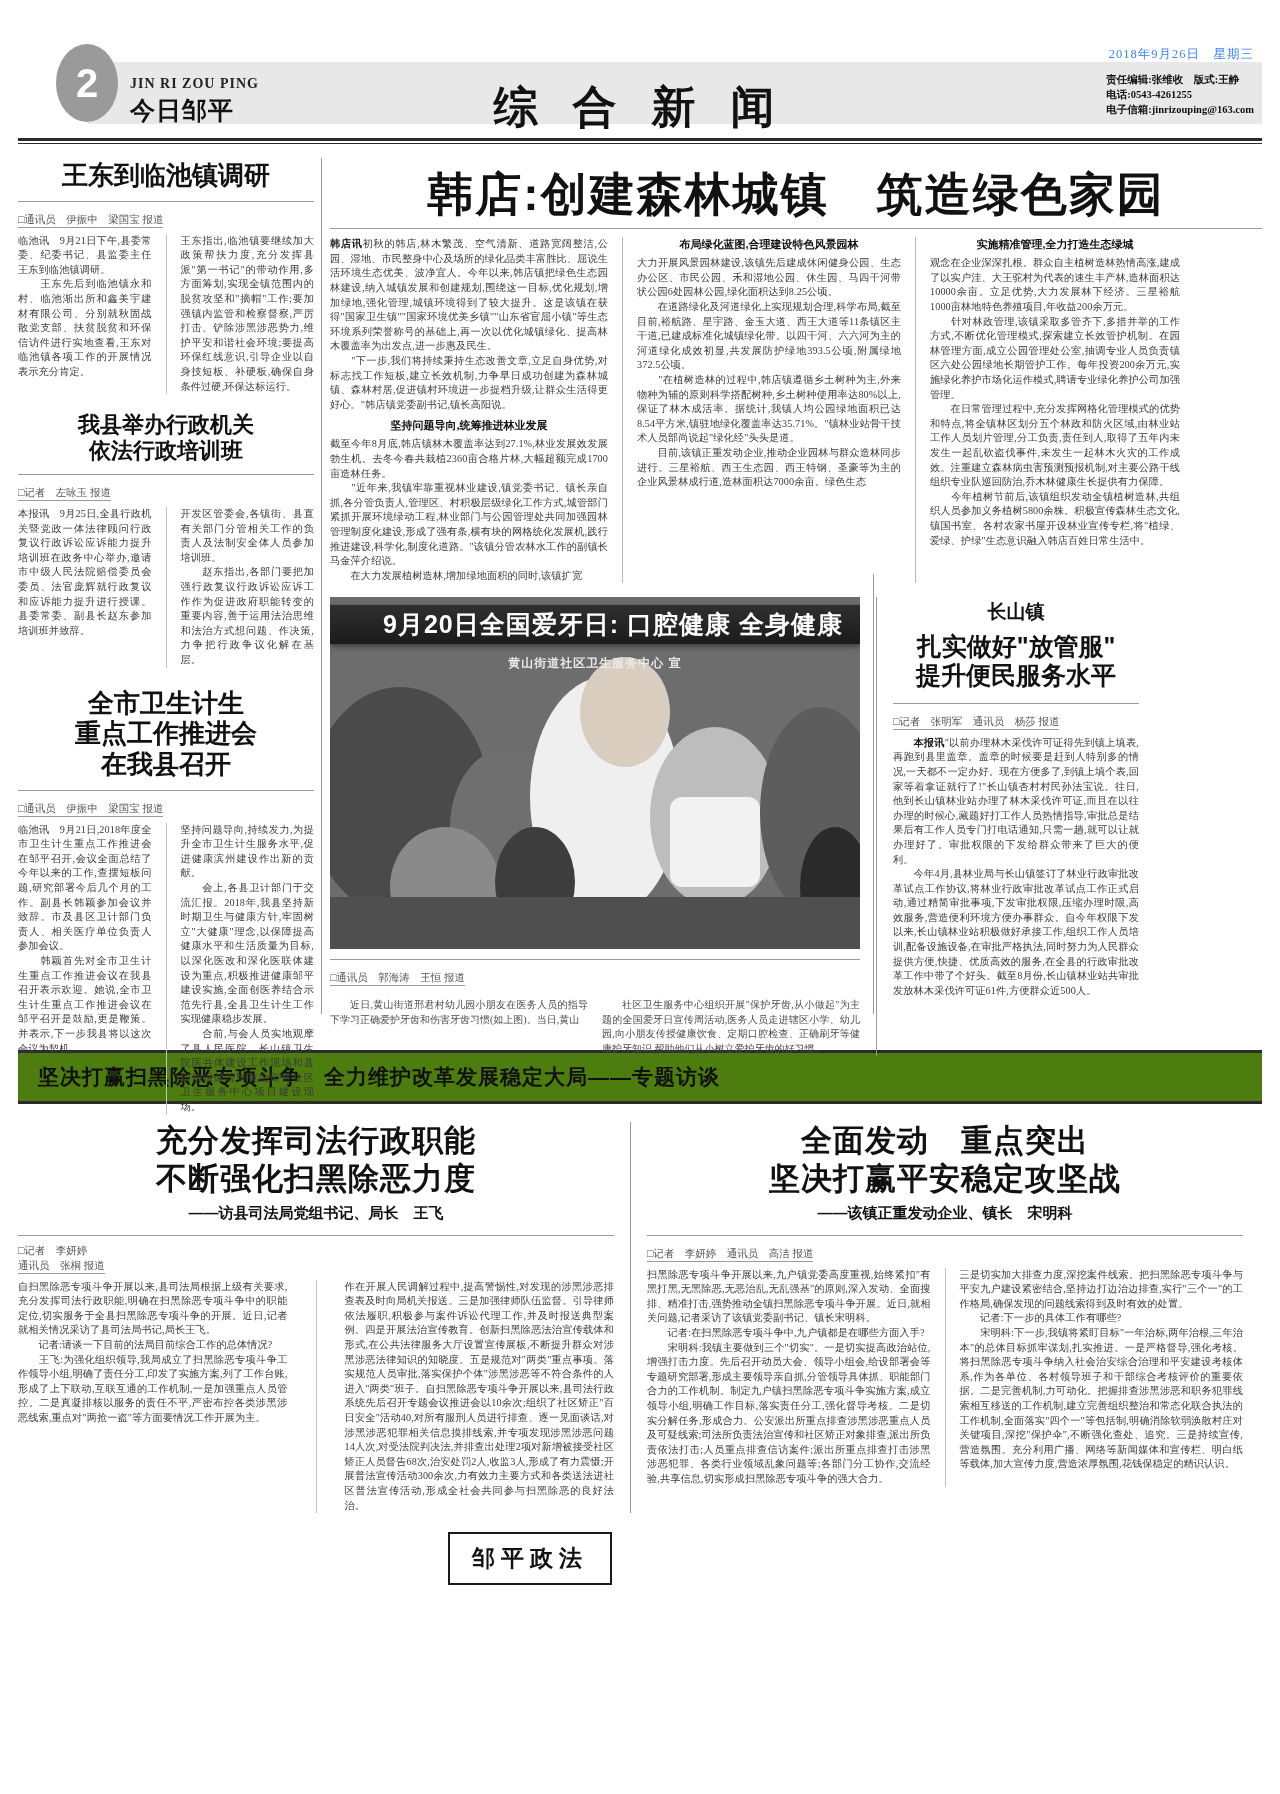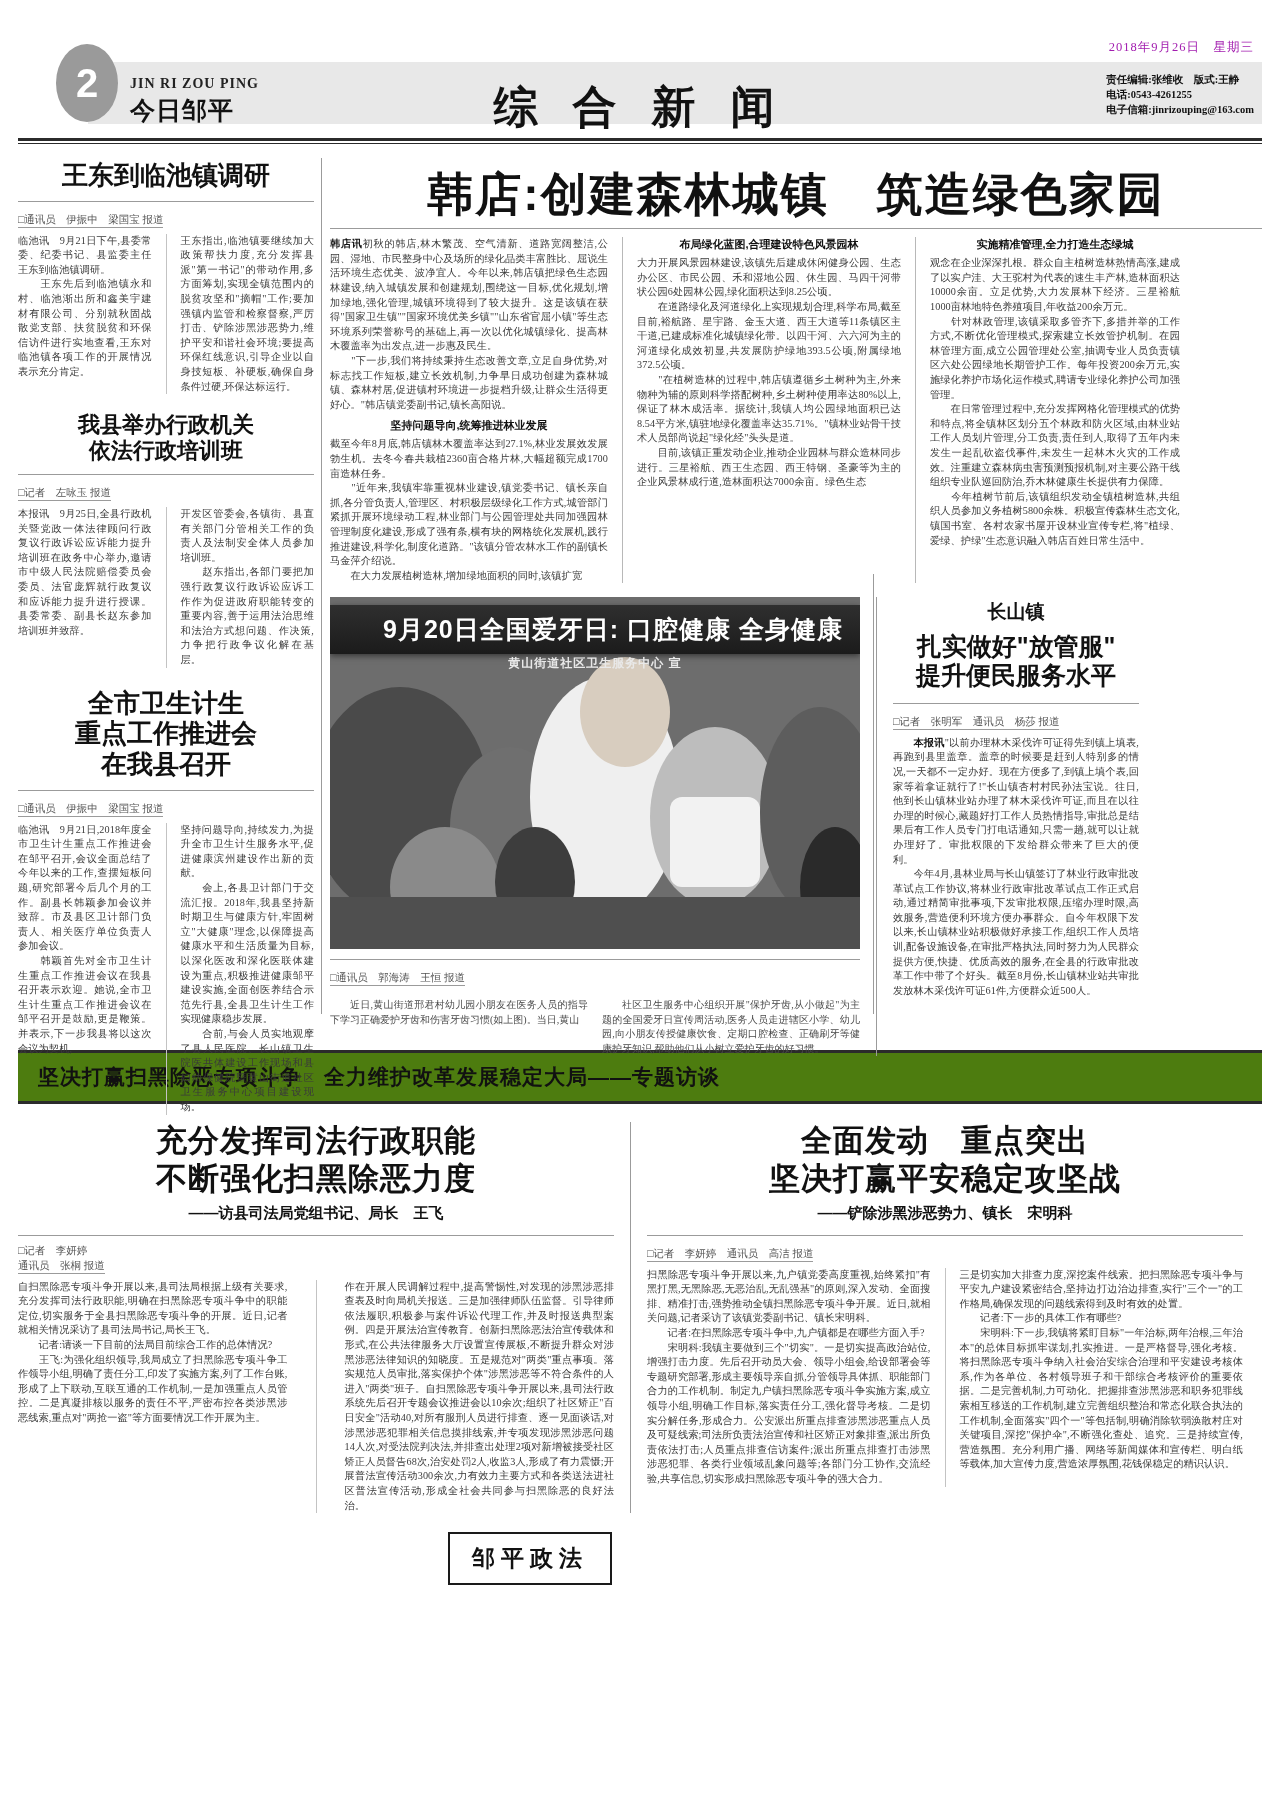--- a/index.html
+++ b/index.html
@@ -37,22 +37,22 @@
     font-size:25px; font-weight:700; color:#111; margin-top:2px;
     font-family:"Liberation Sans", sans-serif; letter-spacing:1px;
   }
   .mast-title {
     position:absolute; left:0; right:0; top:48px; text-align:center;
     font-size:44px; font-weight:700; letter-spacing:12px;
     font-family:"Liberation Serif", serif; color:#111;
     z-index:4;
   }
   .mast-date {
-    position:absolute; right:8px; top:9px;
-    font-size:12.5px; color:#a21caf; letter-spacing:1px;
+    position:absolute; right:8px; top:16px;
+    font-size:12.5px; color:#3b82f6; letter-spacing:1px;
   }
   .mast-info {
     position:absolute; right:8px; top:42px; text-align:left;
     font-size:10.5px; line-height:15px; color:#111;
     font-weight:600;
   }
   .mast-rule-thick { position:absolute; left:0; right:0; top:108px; height:3px; background:#2b2b2b; }
   .mast-rule-thin  { position:absolute; left:0; right:0; top:113px; height:1px; background:#2b2b2b; }
 
   
@@ -91,21 +91,21 @@
     font-family:"Liberation Sans", sans-serif;
     font-weight:700; font-size:46px; color:#111;
     text-align:center; letter-spacing:2px; line-height:1.05;
     margin:16px 0 10px 0;
   }
   .photo {
     width:100%; height:352px; position:relative; overflow:hidden;
     background:#6d6d6d;
   }
   .photo-banner {
-    position:absolute; left:0; right:0; top:8px; height:49px;
+    position:absolute; left:0; right:0; top:8px; height:39px;
     background:linear-gradient(180deg,#2f2f2f,#1b1b1b);
     display:flex; align-items:center; justify-content:center;
     color:#fff; font-family:"Liberation Sans", sans-serif;
     font-weight:700; font-size:25px; letter-spacing:1px;
     box-shadow:0 2px 6px rgba(0,0,0,.5);
     padding-left:36px;
   }
   .photo-banner-sub {
     position:absolute; left:0; right:0; top:58px;
     text-align:center; color:#e9e9e9; font-size:12px;
@@ -338,21 +338,21 @@
           <div style="width:1px;background:#c3c3c3;"></div>
           <div class="body-text" style="flex:1; white-space:pre-wrap;">作在开展人民调解过程中,提高警惕性,对发现的涉黑涉恶排查表及时向局机关报送。三是加强律师队伍监督。引导律师依法履职,积极参与案件诉讼代理工作,并及时报送典型案例。四是开展法治宣传教育。创新扫黑除恶法治宣传载体和形式,在公共法律服务大厅设置宣传展板,不断提升群众对涉黑涉恶法律知识的知晓度。五是规范对"两类"重点事项。落实规范人员审批,落实保护个体"涉黑涉恶等不符合条件的人进入"两类"班子。自扫黑除恶专项斗争开展以来,县司法行政系统先后召开专题会议推进会以10余次;组织了社区矫正"百日安全"活动40,对所有服刑人员进行排查、逐一见面谈话,对涉黑涉恶犯罪相关信息摸排线索,并专项发现涉黑涉恶问题14人次,对受法院判决法,并排查出处理2项对新增被接受社区矫正人员督告68次,治安处罚2人,收监3人,形成了有力震慑;开展普法宣传活动300余次,力有效力主要方式和各类送法进社区普法宣传活动,形成全社会共同参与扫黑除恶的良好法治。</div>
         </div>
       </div>
 
       <div style="width:1px;background:#9b9b9b;"></div>
 
       <div class="bot-half" style="padding-left:16px; box-sizing:border-box;">
         <div class="bot-headline" style="white-space:pre-line;">全面发动　重点突出
 坚决打赢平安稳定攻坚战</div>
-        <div class="bot-sub">——铲除涉黑涉恶势力、镇长　宋明科</div>
+        <div class="bot-sub">——该镇正重发动企业、镇长　宋明科</div>
         <div style="height:1px;background:#9b9b9b;margin:12px 0 0 0;"></div>
         <div class="byline-wrap">
           <span class="byline">□记者　李妍婷　通讯员　高洁 报道</span>
         </div>
         <div style="display:flex; gap:14px;">
           <div class="body-text" style="flex:1; white-space:pre-wrap;">扫黑除恶专项斗争开展以来,九户镇党委高度重视,始终紧扣"有黑打黑,无黑除恶,无恶治乱,无乱强基"的原则,深入发动、全面搜排、精准打击,强势推动全镇扫黑除恶专项斗争开展。近日,就相关问题,记者采访了该镇党委副书记、镇长宋明科。
 　　记者:在扫黑除恶专项斗争中,九户镇都是在哪些方面入手?
 　　宋明科:我镇主要做到三个"切实"。一是切实提高政治站位,增强打击力度。先后召开动员大会、领导小组会,给设部署会等专题研究部署,形成主要领导亲自抓,分管领导具体抓、职能部门合力的工作机制。制定九户镇扫黑除恶专项斗争实施方案,成立领导小组,明确工作目标,落实责任分工,强化督导考核。二是切实分解任务,形成合力。公安派出所重点排查涉黑涉恶重点人员及可疑线索;司法所负责法治宣传和社区矫正对象排查,派出所负责依法打击;人员重点排查信访案件;派出所重点排查打击涉黑涉恶犯罪、各类行业领域乱象问题等;各部门分工协作,交流经验,共享信息,切实形成扫黑除恶专项斗争的强大合力。</div>
           <div style="width:1px;background:#c3c3c3;"></div>
           <div class="body-text" style="flex:1; white-space:pre-wrap;">三是切实加大排查力度,深挖案件线索。把扫黑除恶专项斗争与平安九户建设紧密结合,坚持边打边治边排查,实行"三个一"的工作格局,确保发现的问题线索得到及时有效的处置。

